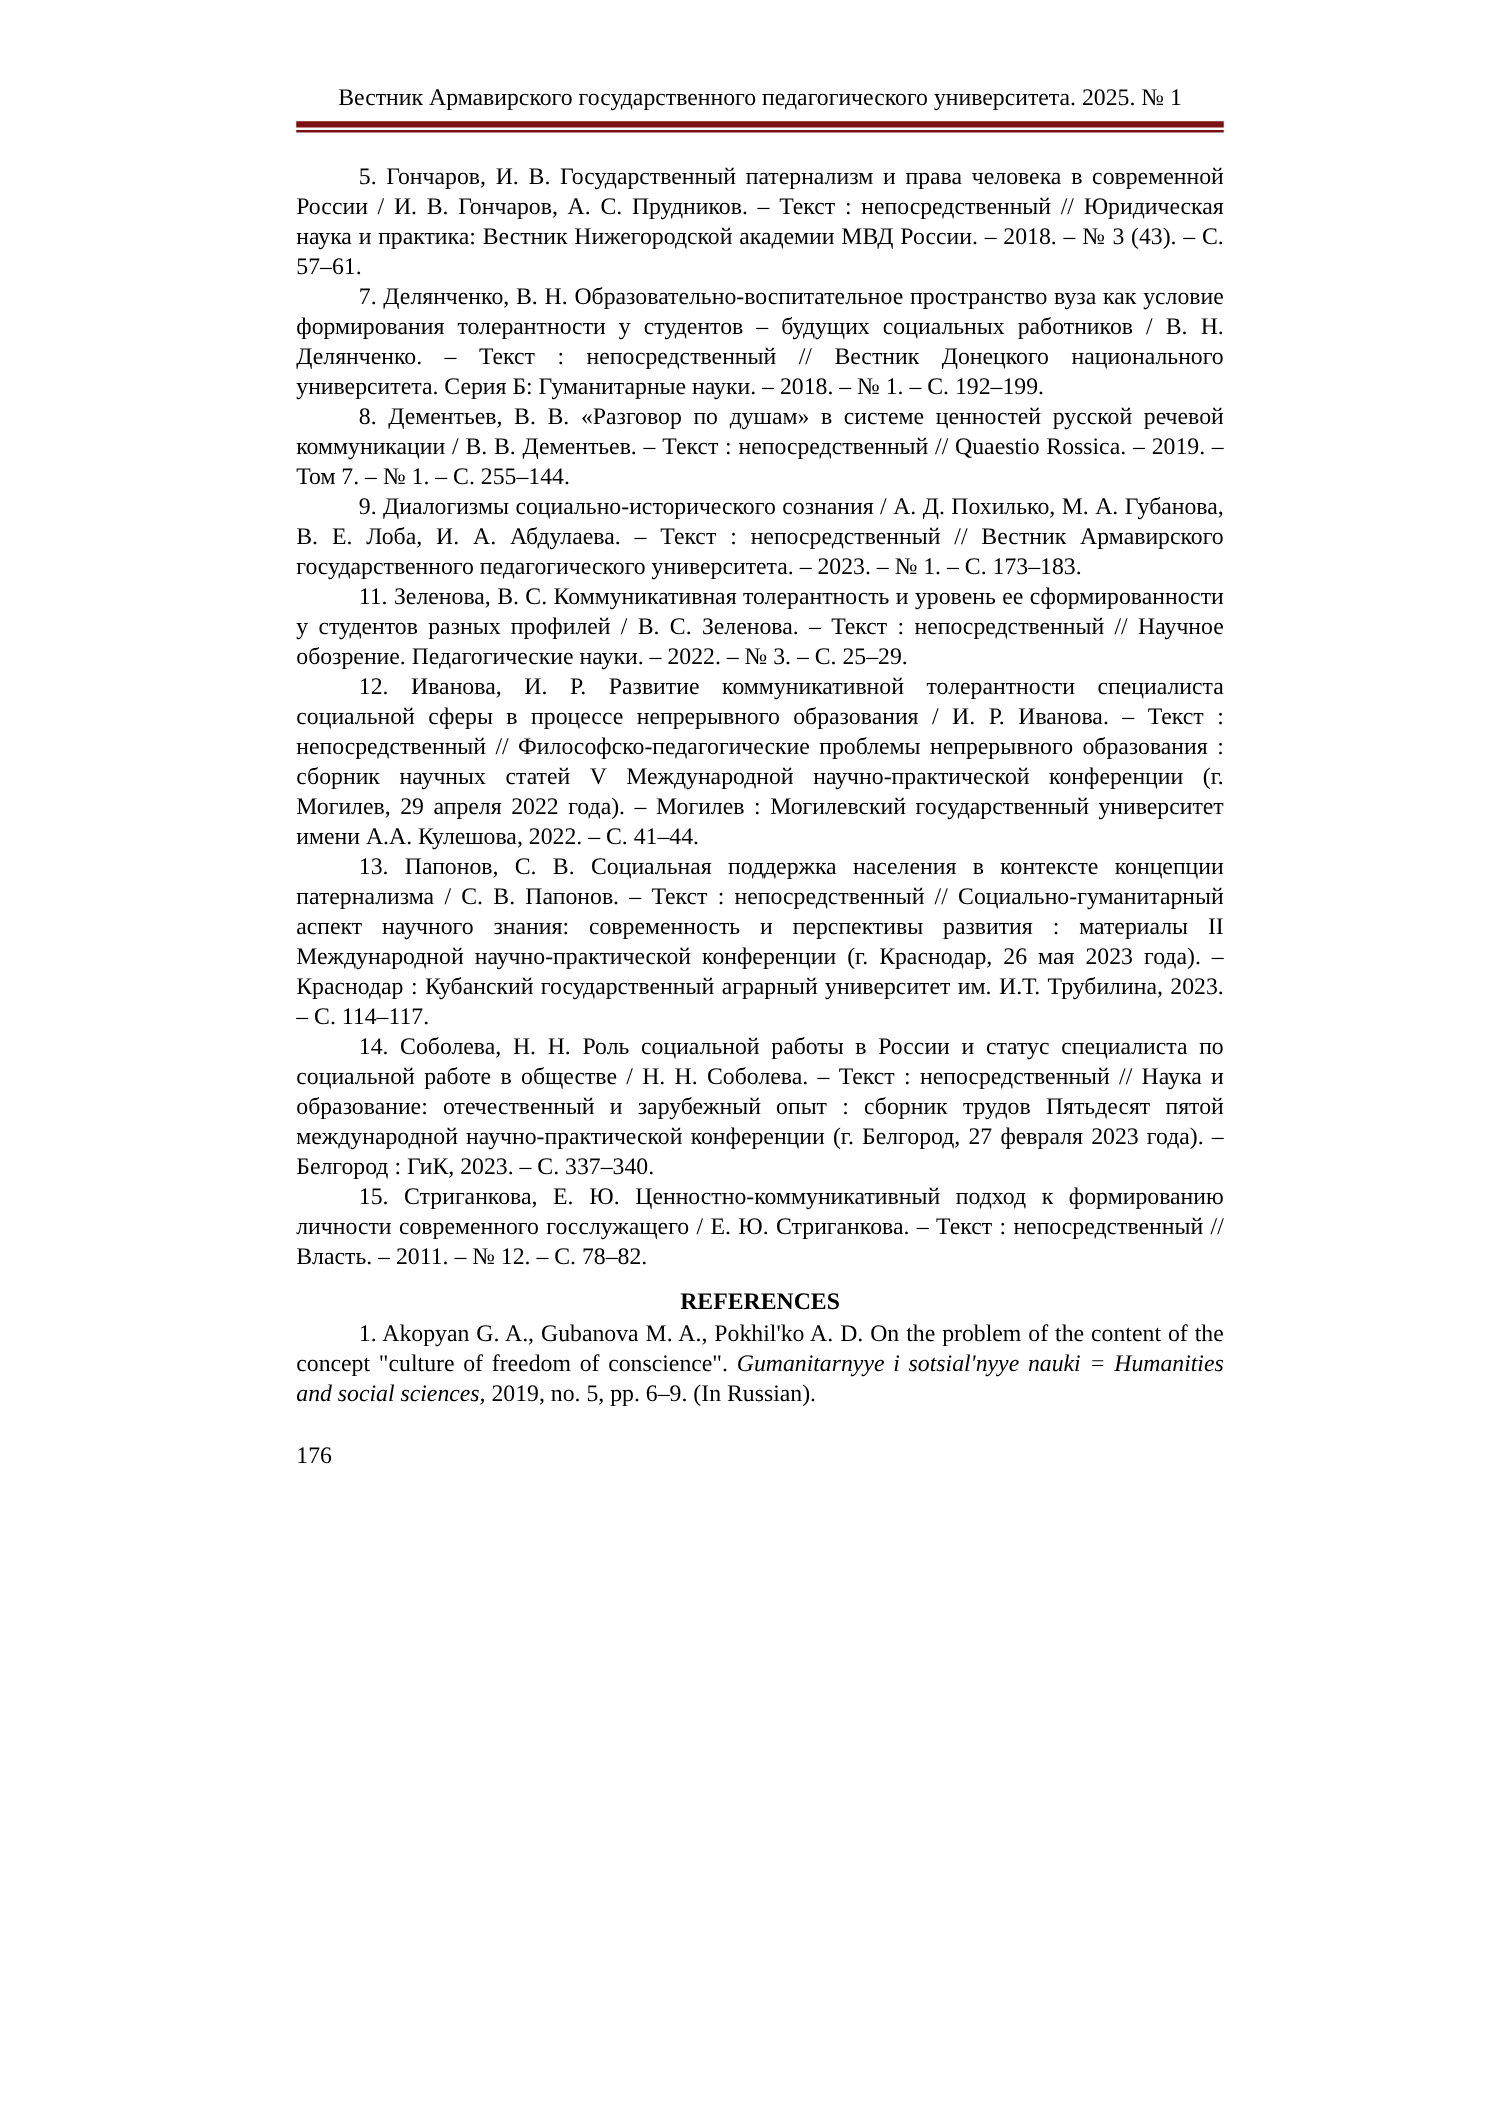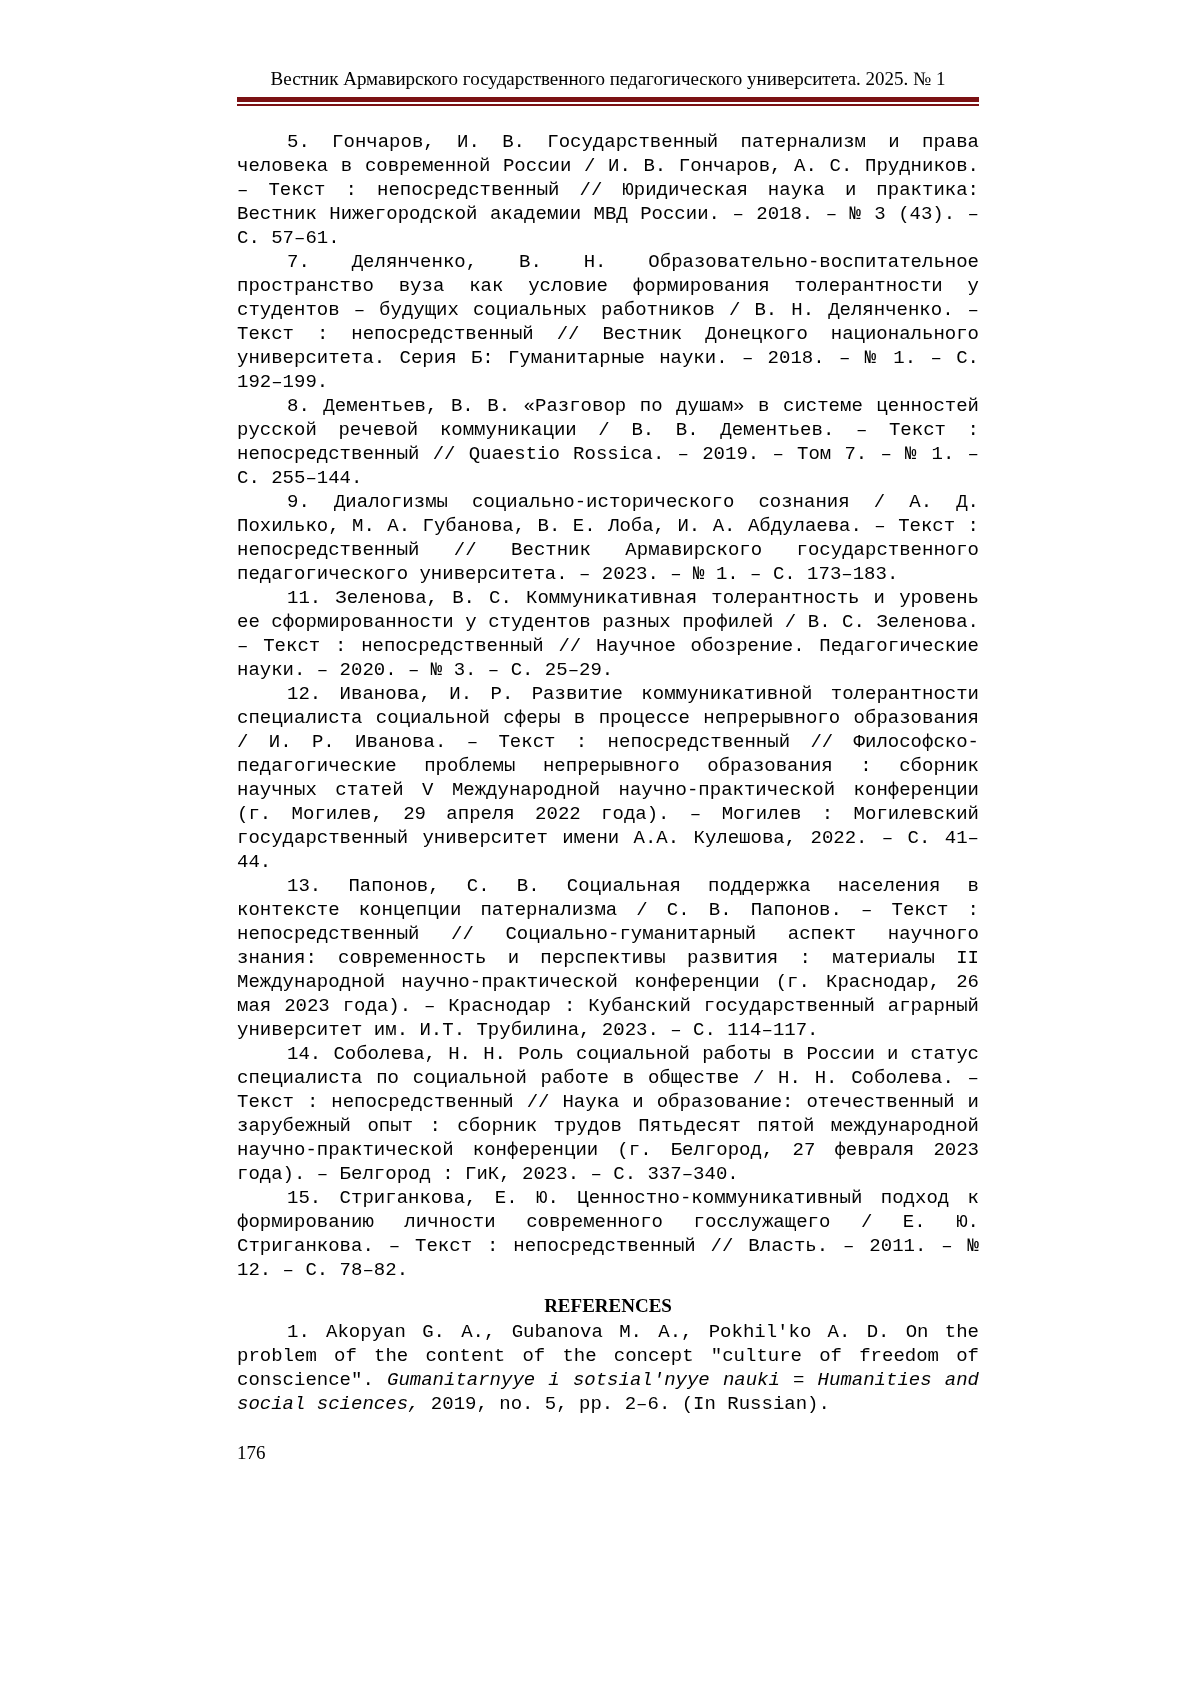--- a/index.html
+++ b/index.html
@@ -39,21 +39,20 @@
   }
   .content {
     margin-top: 24px;
   }
   p.ref {
     margin: 0;
     font-size: 19px;
     line-height: 24px;
     text-align: justify;
     text-indent: 50px;
-    font-family: Liberation Mono, monospace;
   }
   .refs-heading {
     font-size: 19px;
     line-height: 24px;
     font-weight: bold;
     text-align: center;
     margin: 12px 0 2px 0;
   }
   .italic {
     font-style: italic;
@@ -73,26 +72,26 @@
     <div class="journal-title">Вестник Армавирского государственного педагогического университета. 2025. № 1</div>
     <div class="rule rule-thick" style="background: rgb(123, 17, 19);"></div>
     <div class="rule rule-thin" style="background: rgb(123, 17, 19);"></div>
   </header>
 
   <main class="content">
     <p class="ref">5. Гончаров, И. В. Государственный патернализм и права человека в современной России / И. В. Гончаров, А. С. Прудников. – Текст : непосредственный // Юридическая наука и практика: Вестник Нижегородской академии МВД России. – 2018. – № 3 (43). – С. 57–61.</p>
     <p class="ref">7. Делянченко, В. Н. Образовательно-воспитательное пространство вуза как условие формирования толерантности у студентов – будущих социальных работников / В. Н. Делянченко. – Текст : непосредственный // Вестник Донецкого национального университета. Серия Б: Гуманитарные науки. – 2018. – № 1. – С. 192–199.</p>
     <p class="ref">8. Дементьев, В. В. «Разговор по душам» в системе ценностей русской речевой коммуникации / В. В. Дементьев. – Текст : непосредственный // Quaestio Rossica. – 2019. – Том 7. – № 1. – С. 255–144.</p>
     <p class="ref">9. Диалогизмы социально-исторического сознания / А. Д. Похилько, М. А. Губанова, В. Е. Лоба, И. А. Абдулаева. – Текст : непосредственный // Вестник Армавирского государственного педагогического университета. – 2023. – № 1. – С. 173–183.</p>
-    <p class="ref">11. Зеленова, В. С. Коммуникативная толерантность и уровень ее сформированности у студентов разных профилей / В. С. Зеленова. – Текст : непосредственный // Научное обозрение. Педагогические науки. – 2020. – № 3. – С. 25–29.</p>
+    <p class="ref">11. Зеленова, В. С. Коммуникативная толерантность и уровень ее сформированности у студентов разных профилей / В. С. Зеленова. – Текст : непосредственный // Научное обозрение. Педагогические науки. – 2022. – № 3. – С. 25–29.</p>
     <p class="ref">12. Иванова, И. Р. Развитие коммуникативной толерантности специалиста социальной сферы в процессе непрерывного образования / И. Р. Иванова. – Текст : непосредственный // Философско-педагогические проблемы непрерывного образования : сборник научных статей V Международной научно-практической конференции (г. Могилев, 29 апреля 2022 года). – Могилев : Могилевский государственный университет имени А.А. Кулешова, 2022. – С. 41–44.</p>
     <p class="ref">13. Папонов, С. В. Социальная поддержка населения в контексте концепции патернализма / С. В. Папонов. – Текст : непосредственный // Социально-гуманитарный аспект научного знания: современность и перспективы развития : материалы II Международной научно-практической конференции (г. Краснодар, 26 мая 2023 года). – Краснодар : Кубанский государственный аграрный университет им. И.Т. Трубилина, 2023. – С. 114–117.</p>
     <p class="ref">14. Соболева, Н. Н. Роль социальной работы в России и статус специалиста по социальной работе в обществе / Н. Н. Соболева. – Текст : непосредственный // Наука и образование: отечественный и зарубежный опыт : сборник трудов Пятьдесят пятой международной научно-практической конференции (г. Белгород, 27 февраля 2023 года). – Белгород : ГиК, 2023. – С. 337–340.</p>
     <p class="ref">15. Стриганкова, Е. Ю. Ценностно-коммуникативный подход к формированию личности современного госслужащего / Е. Ю. Стриганкова. – Текст : непосредственный // Власть. – 2011. – № 12. – С. 78–82.</p>
 
     <h2 class="refs-heading">REFERENCES</h2>
 
-    <p class="ref"><span>1. Akopyan G. A., Gubanova M. A., Pokhil'ko A. D. On the problem of the content of the concept "culture of freedom of conscience". </span><span class="italic">Gumanitarnyye i sotsial'nyye nauki = Humanities and social sciences,</span><span> 2019, no. 5, pp. 2–6. (In Russian).</span></p>
+    <p class="ref"><span>1. Akopyan G. A., Gubanova M. A., Pokhil'ko A. D. On the problem of the content of the concept "culture of freedom of conscience". </span><span class="italic">Gumanitarnyye i sotsial'nyye nauki = Humanities and social sciences,</span><span> 2019, no. 5, pp. 6–9. (In Russian).</span></p>
 
     <div class="page-number">176</div>
   </main>
 
 </div>
 
 </body></html>

